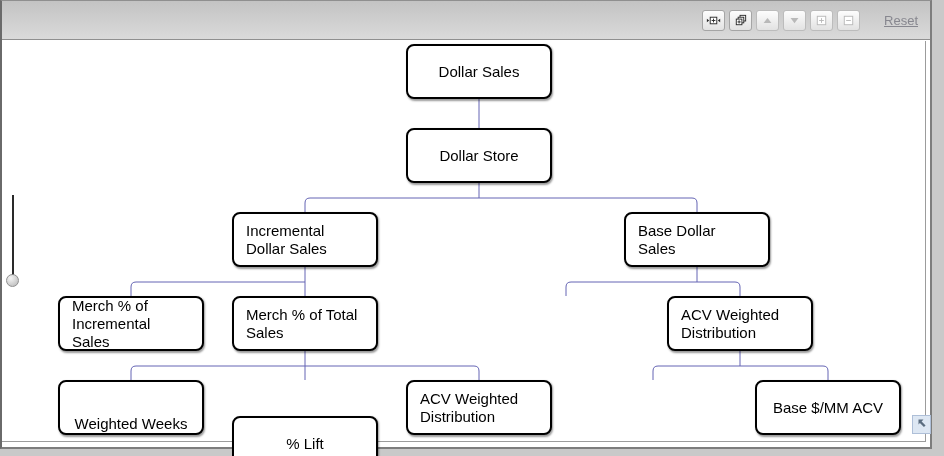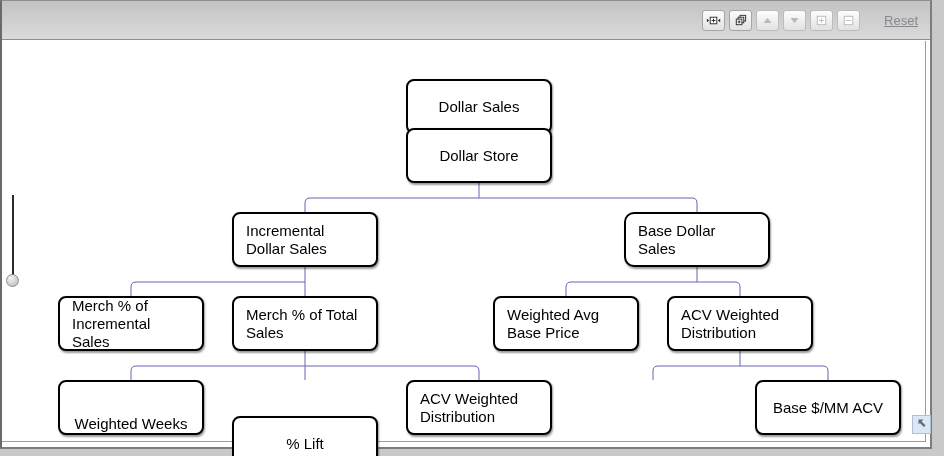--- a/index.html
+++ b/index.html
@@ -163,40 +163,37 @@
 
   <div class="diagram-layer" id="diagram-layer">
       <svg class="edges" width="944" height="456">
         <path d="M 479 99 L 479 114 M 479 114 L 479 128" fill="none" stroke="#6464b4" stroke-width="1"></path>
         <path d="M 479 183 L 479 198 M 305 212 L 305 203 Q 305 198 310 198 L 692 198 Q 697 198 697 203 L 697 212" fill="none" stroke="#6464b4" stroke-width="1"></path>
         <path d="M 305 267 L 305 282 M 131 296 L 131 287 Q 131 282 136 282 L 305 282 M 305 282 L 305 296" fill="none" stroke="#6464b4" stroke-width="1"></path>
         <path d="M 697 267 L 697 282 M 566 296 L 566 287 Q 566 282 571 282 L 735 282 Q 740 282 740 287 L 740 296" fill="none" stroke="#6464b4" stroke-width="1"></path>
         <path d="M 305 351 L 305 366 M 131 380 L 131 371 Q 131 366 136 366 L 474 366 Q 479 366 479 371 L 479 380 M 305 366 L 305 380" fill="none" stroke="#6464b4" stroke-width="1"></path>
         <path d="M 740 351 L 740 366 M 653 380 L 653 371 Q 653 366 658 366 L 823 366 Q 828 366 828 371 L 828 380" fill="none" stroke="#6464b4" stroke-width="1"></path>
       </svg>
-      <div class="node" style="left: 406px; top: 44px; margin-top: 35px;">
+      <div class="node" style="left: 406px; top: 44px;">
         <span class="node-label">Dollar Sales</span>
       </div>
       <div class="node" style="left: 406px; top: 128px;">
         <span class="node-label">Dollar Store</span>
       </div>
       <div class="node" style="left: 232px; top: 212px;">
         <span class="node-label">Incremental Dollar Sales</span>
       </div>
-      <div class="node" style="left: 624px; top: 212px; border-radius: 10px;">
+      <div class="node" style="left: 624px; top: 212px;">
         <span class="node-label">Base Dollar Sales</span>
       </div>
       <div class="node" style="left: 58px; top: 296px;">
         <span class="node-label">Merch % of Incremental Sales</span>
       </div>
       <div class="node" style="left: 232px; top: 296px;">
         <span class="node-label">Merch % of Total Sales</span>
-      </div>
-      <div class="node" style="left: 493px; top: 296px;">
-        <span class="node-label">Weighted Avg Base Price</span>
       </div>
       <div class="node" style="left: 667px; top: 296px;">
         <span class="node-label">ACV Weighted Distribution</span>
       </div>
       <div class="node" style="left: 58px; top: 380px; align-items: flex-end;">
         <span class="node-label">Weighted Weeks</span>
       </div>
       <div class="node" style="left: 232px; top: 380px; margin-top: 36px;">
         <span class="node-label">% Lift</span>
       </div>

